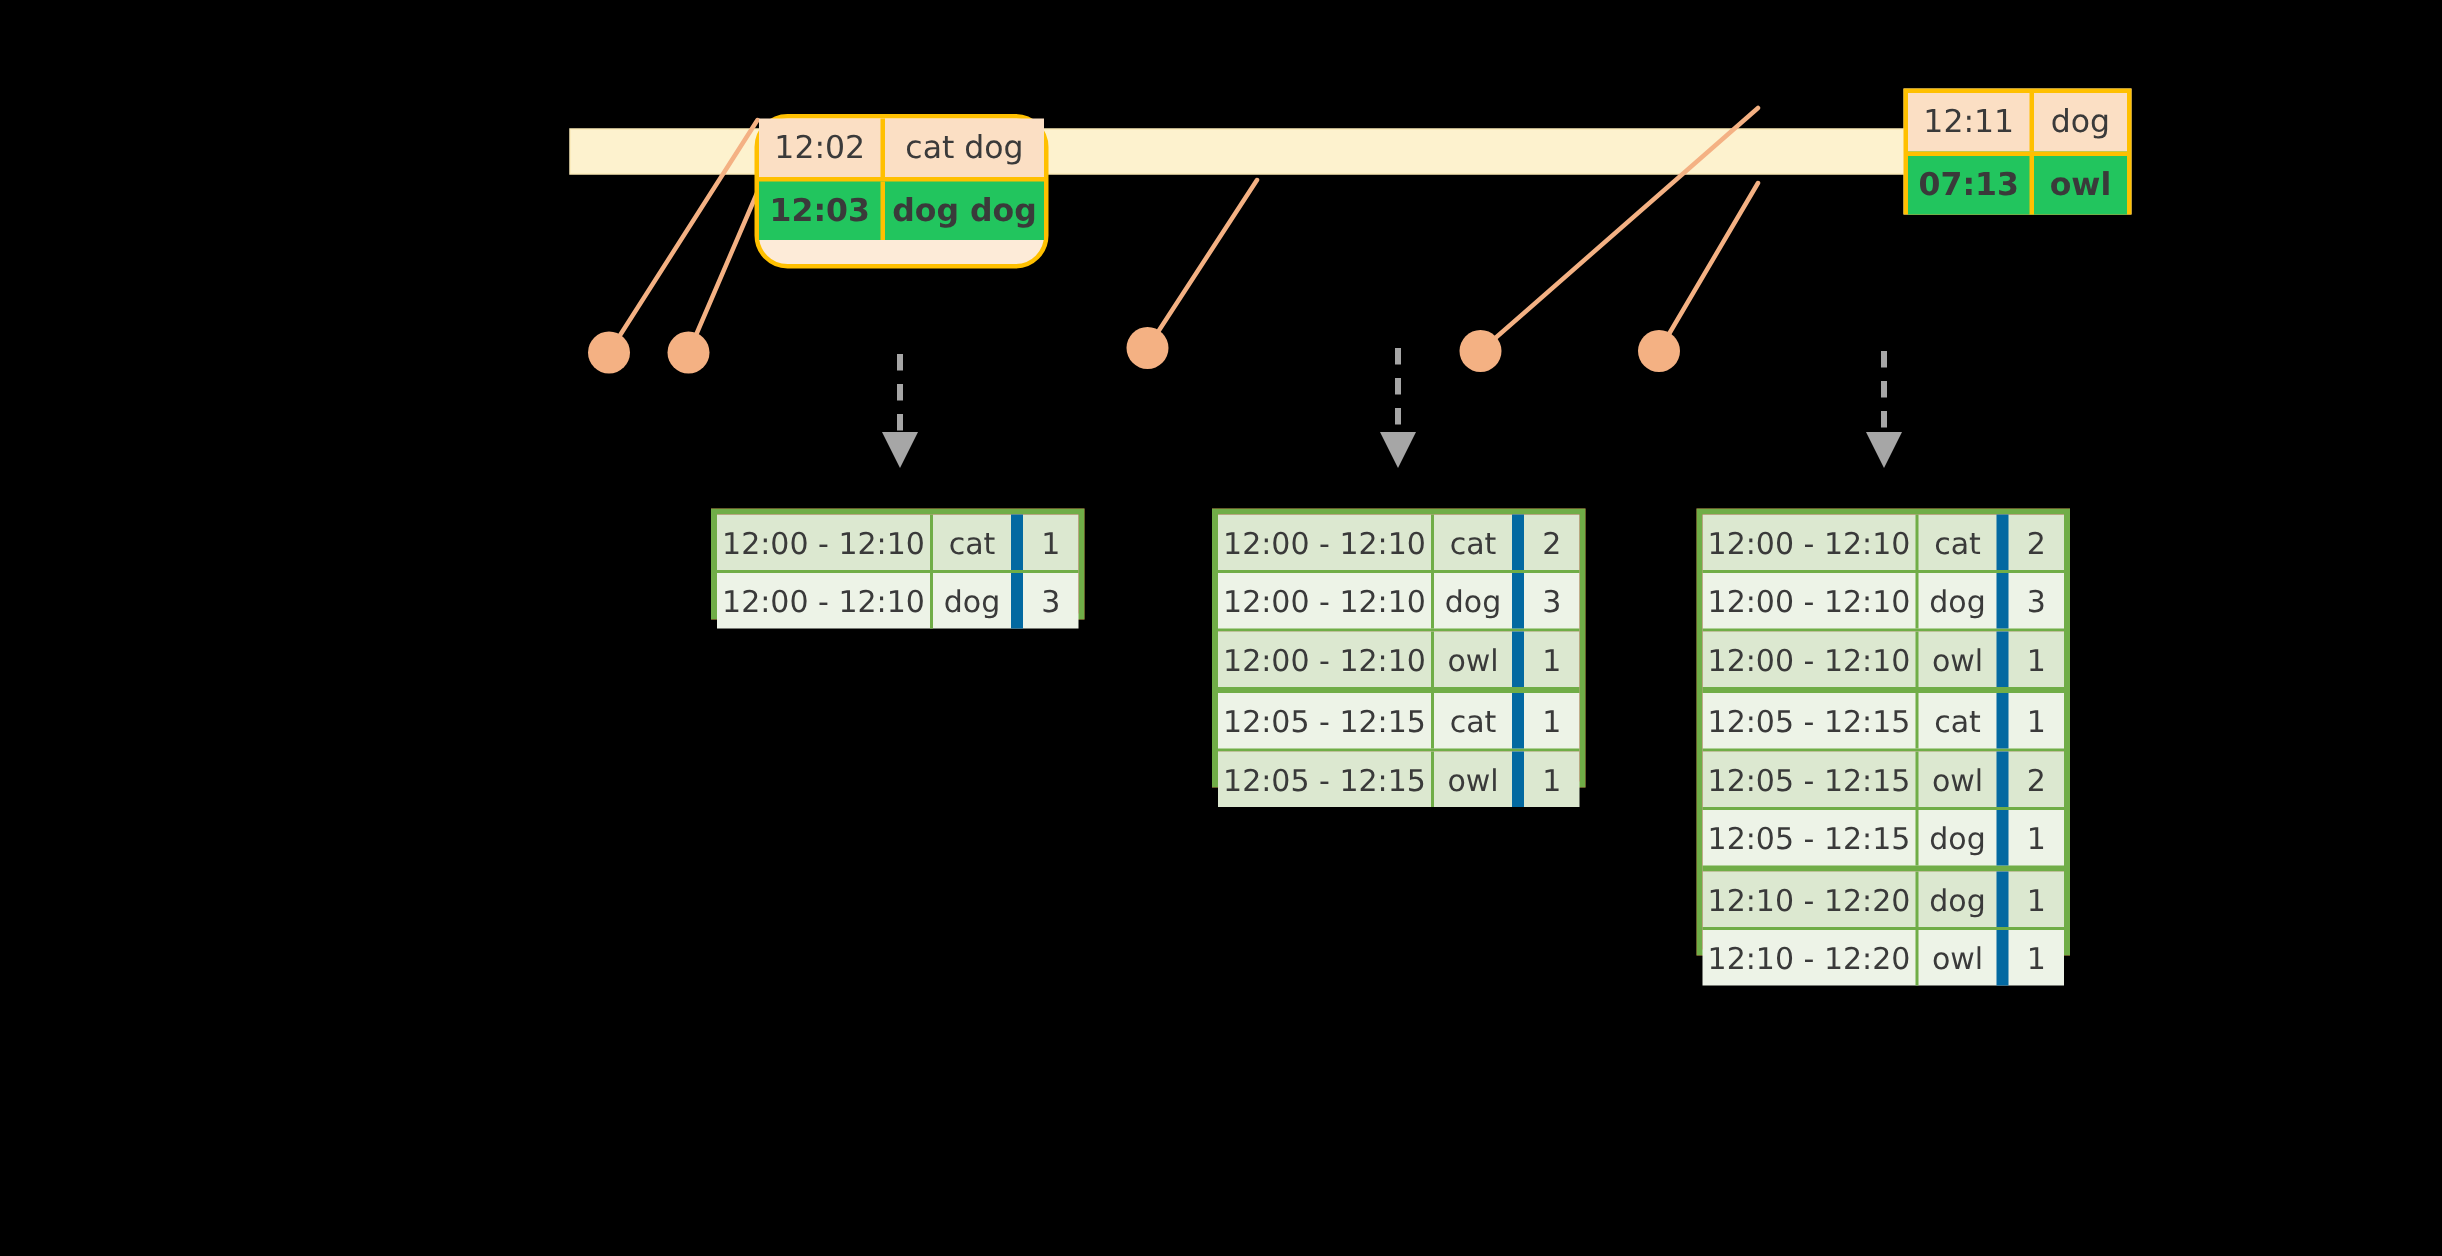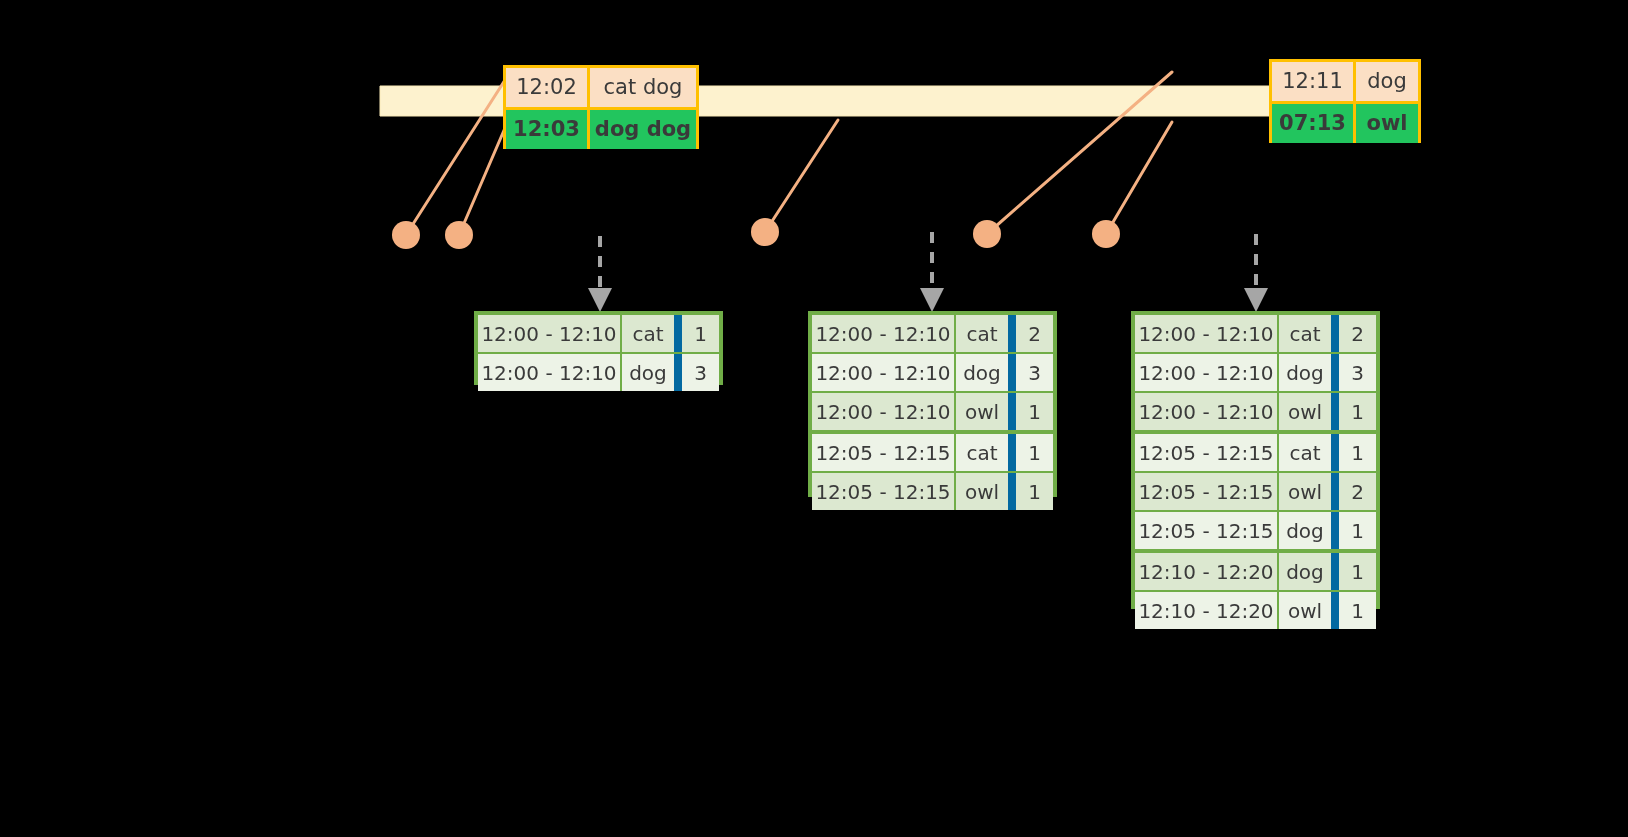--- a/index.html
+++ b/index.html
@@ -62,20 +62,21 @@
   .event-cell.words {
     flex: 1 1 auto;
   }
 
   
   .result-table {
     position: absolute;
     border: 4px solid #70AD47;
     box-sizing: border-box;
     background: #b91c1c;
+    margin-top: 28px;
   }
   .res-row {
     display: flex;
     box-sizing: border-box;
   }
   .res-row.shade-dark { background: #DCE8D0; }
   .res-row.shade-light { background: #EDF3E7; }
   .res-row.grp-end { border-bottom: 4px solid #70AD47; }
   .res-row.grp-mid { border-bottom: 2px solid #70AD47; }
   .res-cell {
@@ -137,21 +138,21 @@
         <line x1="932" y1="232" x2="932" y2="288" stroke-dasharray="11 9"></line>
         <path d="M 920 288 L 944 288 L 932 312 Z" stroke="none"></path>
       </g>
       <g>
         <line x1="1256" y1="234" x2="1256" y2="288" stroke-dasharray="11 9"></line>
         <path d="M 1244 288 L 1268 288 L 1256 312 Z" stroke="none"></path>
       </g>
     </g>
   </svg>
 
-  <div class="event-box" style="left:503px; top:65px; width:196px; height:84px;">
+  <div class="event-box" style="left:503px; top:76px; width:196px; height:103px;border-radius:22px;">
     <div class="event-row shade-dark">
       <div class="event-cell time">12:02</div>
       <div class="event-cell words">cat dog</div>
     </div>
     <div class="event-row shade-light">
       <div class="event-cell time">12:03</div>
       <div class="event-cell words">dog dog</div>
     </div>
   </div>
 

